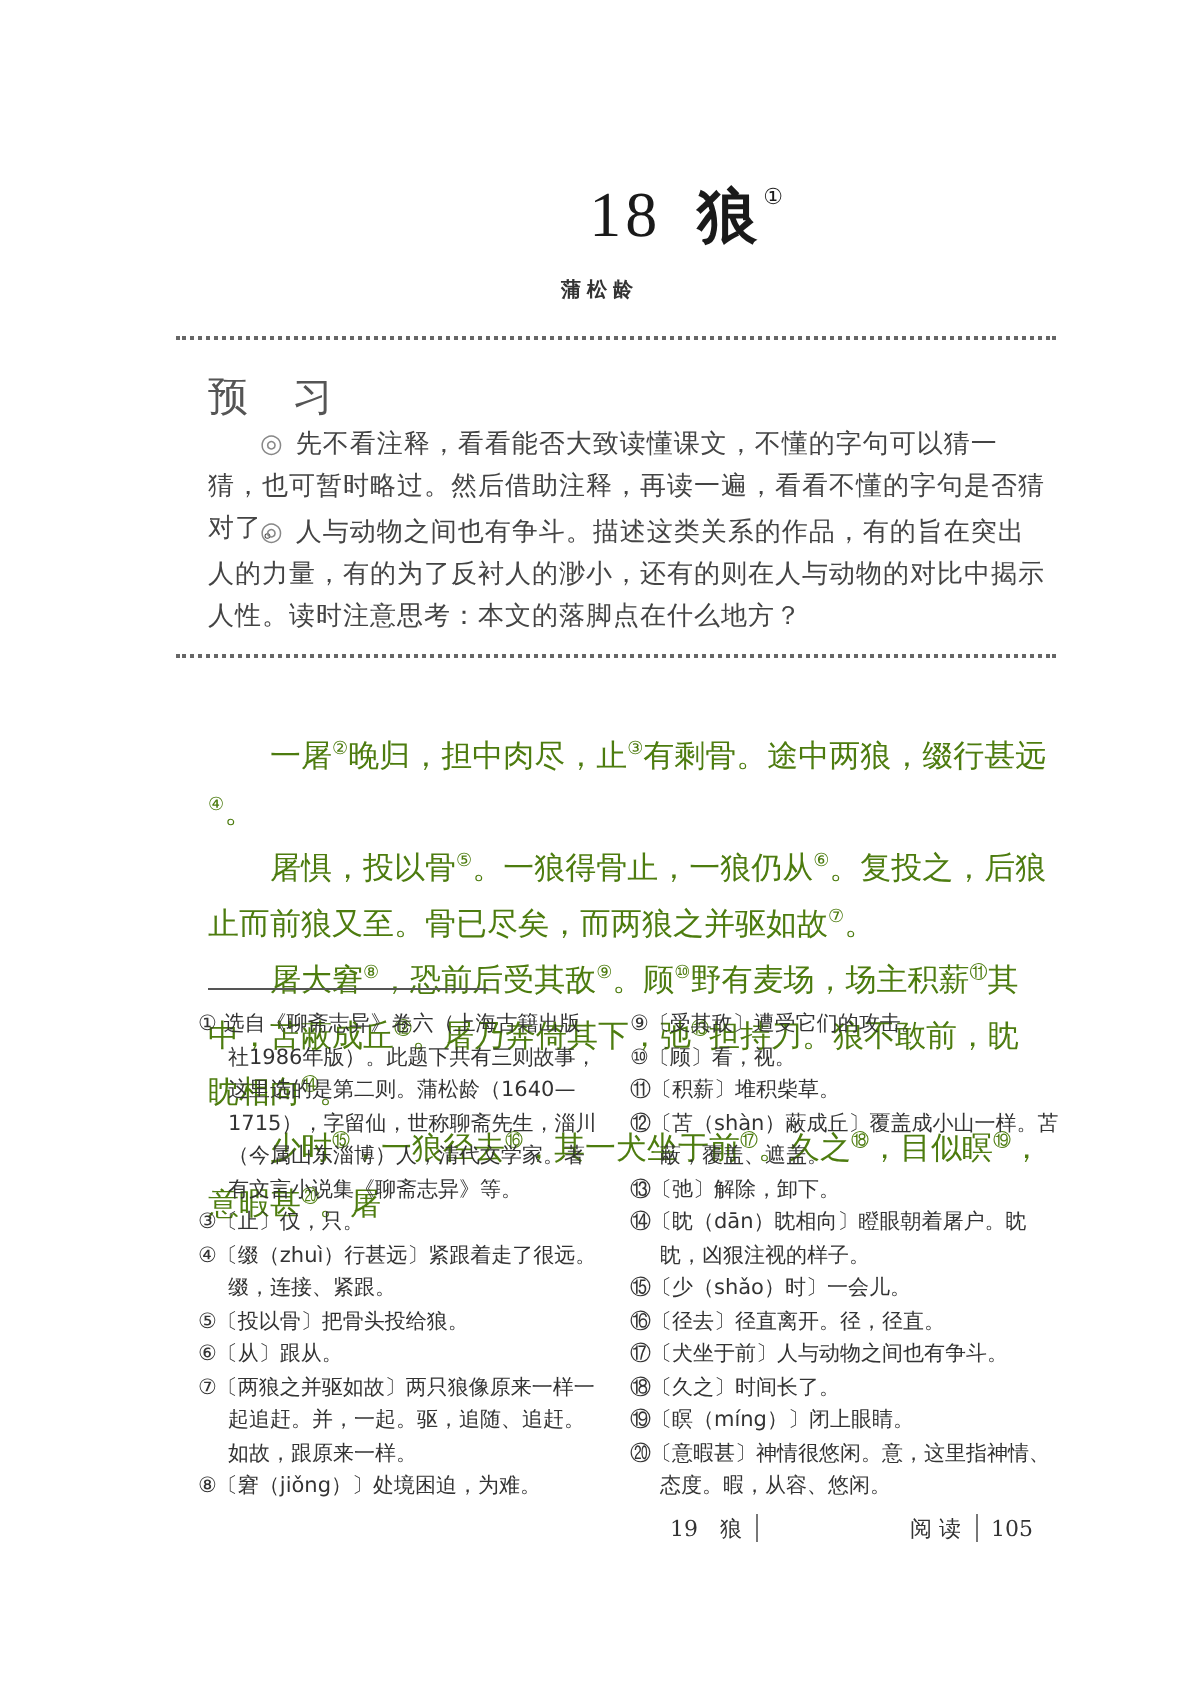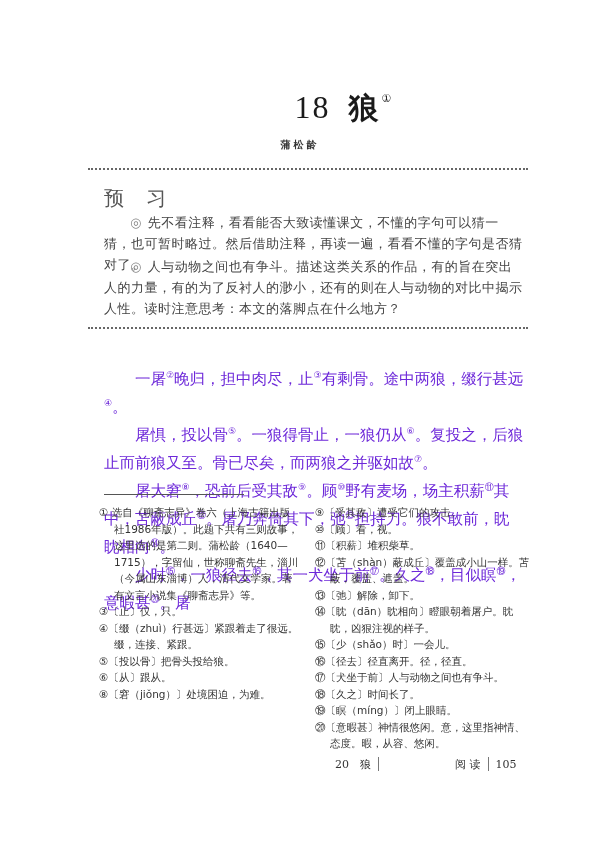--- a/index.html
+++ b/index.html
@@ -25,22 +25,22 @@
     position: absolute; top: 185px; left: 104px; font-size: 20px; color: #555; letter-spacing: 8px;
     font-family: "DejaVu Sans", sans-serif;
   }
   .preview-p {
     position: absolute; left: 104px; width: 420px; font-size: 13px; line-height: 21px; color: #444;
     text-indent: 26px; font-family: "DejaVu Sans", sans-serif; letter-spacing: 0.5px;
   }
   .preview-p .bullet { color: #888; margin-right: 6px; }
   .body-text {
     position: absolute; top: 363px; left: 104px; width: 420px;
-    font-size: 15.5px; line-height: 24px; color: #6d28d9;
-    font-family: Liberation Serif, serif;
+    font-size: 15.5px; line-height: 24px; color: #4d7c0f;
+    font-family: Liberation Mono, monospace;
   }
   .body-text p { margin: 0; text-indent: 31px; }
   .body-text sup { font-size: 9px; vertical-align: 6px; }
   .fn-rule { position: absolute; top: 494px; left: 104px; width: 140px; border-top: 1px solid #555; }
   .notes {
     position: absolute; top: 504px; font-size: 10.5px; line-height: 16.5px; color: #333;
     font-family: "DejaVu Sans", sans-serif;
   }
   .notes.left { left: 99px; width: 200px; }
   .notes.right { left: 315px; width: 215px; }
@@ -77,35 +77,36 @@
     <p><span>少时</span><sup>⑮</sup><span>，一狼径去</span><sup>⑯</sup><span>，其一犬坐于前</span><sup>⑰</sup><span>。久之</span><sup>⑱</sup><span>，目似瞑</span><sup>⑲</sup><span>，意暇甚</span><sup>⑳</sup><span>。屠</span></p>
   </div>
 
 <div class="fn-rule"></div>
 <div class="notes left" id="notes-left">
     <p class="note">① 选自《聊斋志异》卷六（上海古籍出版社1986年版）。此题下共有三则故事，这里选的是第二则。蒲松龄（1640—1715），字留仙，世称聊斋先生，淄川（今属山东淄博）人，清代文学家。著有文言小说集《聊斋志异》等。</p>
     <p class="note">③〔止〕仅，只。</p>
     <p class="note">④〔缀（zhuì）行甚远〕紧跟着走了很远。缀，连接、紧跟。</p>
     <p class="note">⑤〔投以骨〕把骨头投给狼。</p>
     <p class="note">⑥〔从〕跟从。</p>
+    <p class="note">⑦〔两狼之并驱如故〕两只狼像原来一样一起追赶。并，一起。驱，追随、追赶。如故，跟原来一样。</p>
     <p class="note">⑧〔窘（jiǒng）〕处境困迫，为难。</p>
   </div>
 <div class="notes right" id="notes-right">
     <p class="note">⑨〔受其敌〕遭受它们的攻击。</p>
     <p class="note">⑩〔顾〕看，视。</p>
     <p class="note">⑪〔积薪〕堆积柴草。</p>
     <p class="note">⑫〔苫（shàn）蔽成丘〕覆盖成小山一样。苫蔽，覆盖、遮盖。</p>
     <p class="note">⑬〔弛〕解除，卸下。</p>
     <p class="note">⑭〔眈（dān）眈相向〕瞪眼朝着屠户。眈眈，凶狠注视的样子。</p>
     <p class="note">⑮〔少（shǎo）时〕一会儿。</p>
     <p class="note">⑯〔径去〕径直离开。径，径直。</p>
     <p class="note">⑰〔犬坐于前〕人与动物之间也有争斗。</p>
     <p class="note">⑱〔久之〕时间长了。</p>
     <p class="note">⑲〔瞑（míng）〕闭上眼睛。</p>
     <p class="note">⑳〔意暇甚〕神情很悠闲。意，这里指神情、态度。暇，从容、悠闲。</p>
   </div>
 
 <div class="footer footer-left">
-  <span>20　狼</span><span class="vbar"></span>
+  <span>19　狼</span><span class="vbar"></span>
 </div>
 <div class="footer footer-right">
   <span>阅 读</span><span class="vbar"></span><span>105</span>
 </div>
 
 </body></html>

